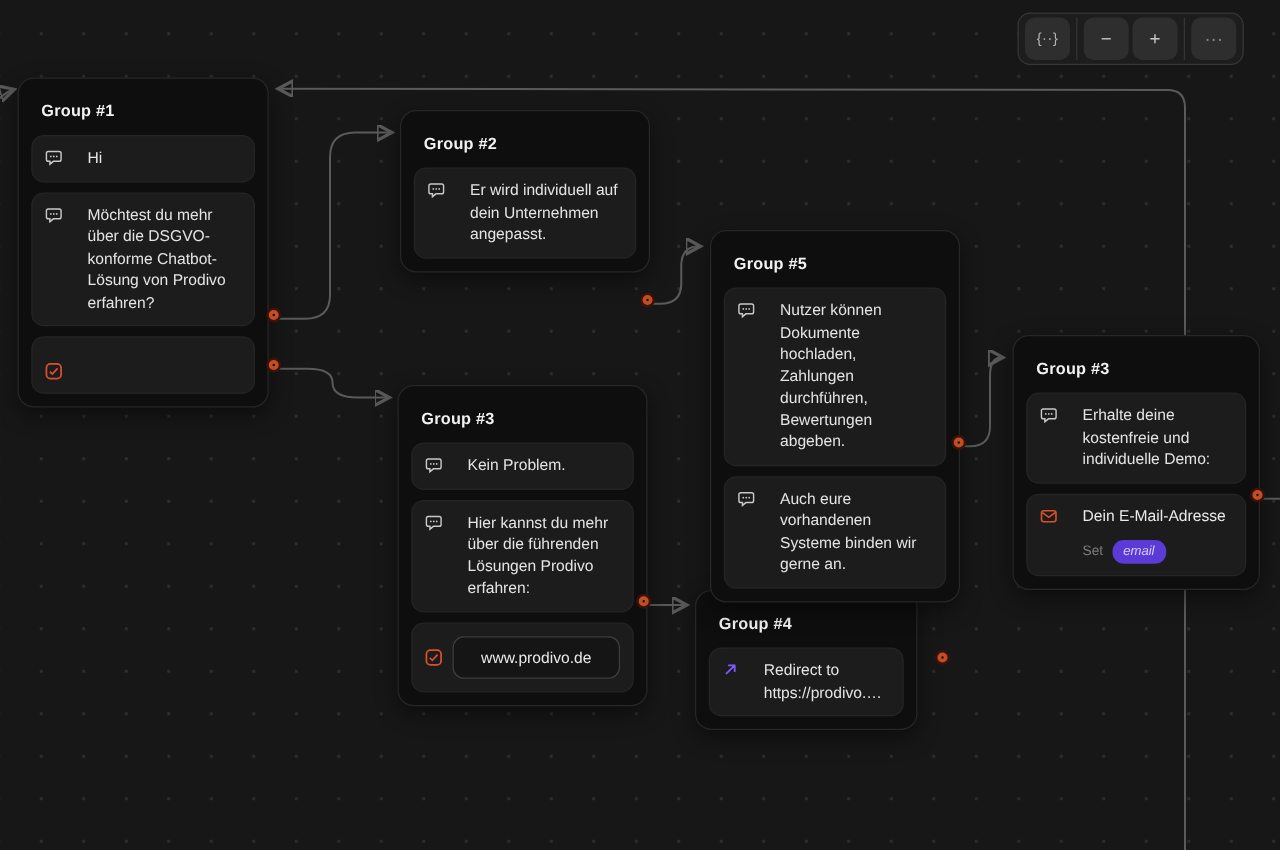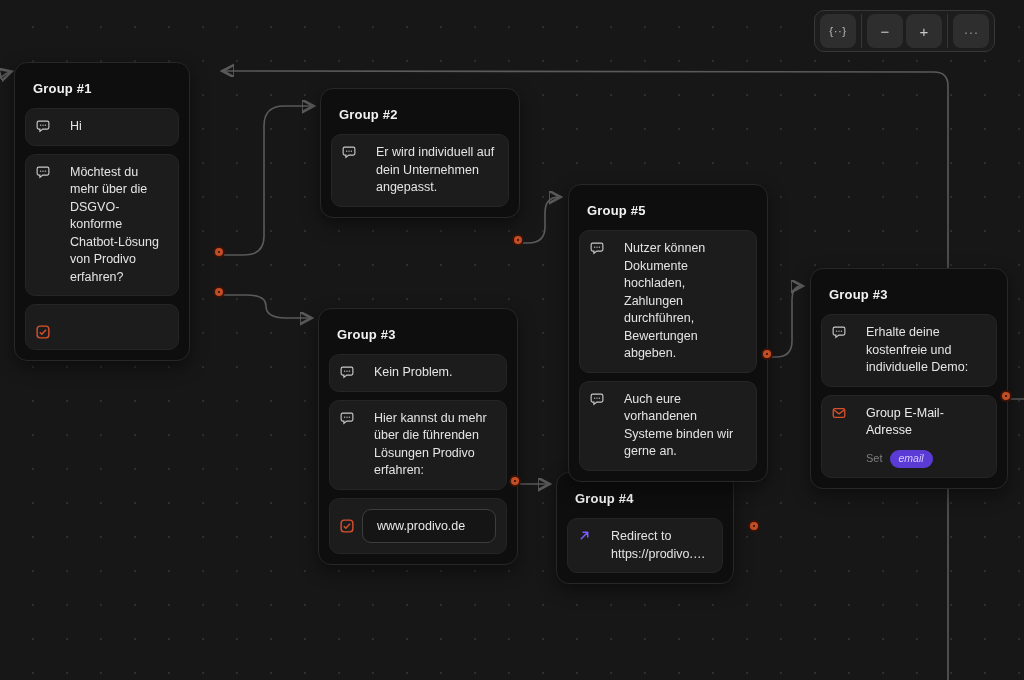--- a/index.html
+++ b/index.html
@@ -53,21 +53,21 @@
   .choices .blk-icon { margin-top: 10px; }
   .choice-col { flex: 1; display: flex; flex-direction: column; gap: 8px; }
   .choice-btn {
     background: #151515;
     border: 1px solid #3d3d3d;
     border-radius: 9px;
     padding: 9px 14px;
     color: #e8e8e8; font-size: 12.5px;
     min-height: 34px;
   }
-  .choice-btn.centered { text-align: left; }
+  .choice-btn.centered { text-align: center; }
 
   .email-rows { flex: 1; }
   .email-label { color: #eaeaea; font-size: 12.5px; }
   .email-sub { margin-top: 10px; display: flex; align-items: center; gap: 7px; }
   .set-label { color: #7d7d7d; font-size: 11px; }
   .var-badge {
     background: #5b3bd6; color: #d8ccff;
     font-size: 10.5px; font-style: italic;
     padding: 1.5px 9px 2.5px 9px; border-radius: 9px;
   }
@@ -114,21 +114,21 @@
     <path d="M -8,83 C 0,80 3,74 10,72" marker-end="url(#arr)"></path>
     <path d="M 948,686 L 948,86 Q 948,72 934,72 L 224,71" marker-end="url(#arr)"></path>
     <path d="M 223,255 L 244,255 Q 264,255 264,236 L 264,126 Q 264,106 284,106 L 312,106" marker-end="url(#arr)"></path>
     <path d="M 223,295 L 246,295 Q 266,295 266,306 Q 266,318 286,318 L 310,318" marker-end="url(#arr)"></path>
     <path d="M 523,243 L 528,243 Q 545,243 545,227 L 545,213 Q 545,197 559,197" marker-end="url(#arr)"></path>
     <path d="M 520,484 L 548,484" marker-end="url(#arr)"></path>
     <path d="M 772,357 L 776,357 Q 792,357 792,341 L 792,301 Q 792,286 801,286" marker-end="url(#arr)"></path>
     <path d="M 1011,399 L 1028,399"></path>
   </svg>
 
-  <div class="node" style="left:14px; top:62px; width:176px;">
+  <div class="node" style="left:14px; top:62px; width:201px;">
     <div class="node-title">Group #1</div>
     <div class="block">
       <span class="blk-icon">
         <svg width="14" height="14" viewBox="0 0 16 16">
             <path d="M3 2.5h10a1.7 1.7 0 0 1 1.7 1.7v5.6a1.7 1.7 0 0 1-1.7 1.7H7.7l-3.2 2.6v-2.6H3a1.7 1.7 0 0 1-1.7-1.7V4.2A1.7 1.7 0 0 1 3 2.5z" fill="none" stroke="#c9c9c9" stroke-width="1.3"></path>
             <circle cx="5.3" cy="7" r=".8" fill="#c9c9c9"></circle>
             <circle cx="8" cy="7" r=".8" fill="#c9c9c9"></circle>
             <circle cx="10.7" cy="7" r=".8" fill="#c9c9c9"></circle>
           </svg>
       </span>
@@ -259,21 +259,21 @@
       <span>Erhalte deine kostenfreie und individuelle Demo:</span>
     </div>
     <div class="block">
       <span class="blk-icon">
         <svg width="14" height="14" viewBox="0 0 16 16">
             <rect x="1.4" y="3" width="13.2" height="10" rx="2" fill="none" stroke="#d9512c" stroke-width="1.5"></rect>
             <path d="M2.2 4.6 L8 9 L13.8 4.6" stroke="#d9512c" fill="none" stroke-width="1.5"></path>
           </svg>
       </span>
       <div class="email-rows">
-        <div class="email-label">Group E-Mail-Adresse</div>
+        <div class="email-label">Dein E-Mail-Adresse</div>
         <div class="email-sub">
           <span class="set-label">Set</span>
           <span class="var-badge">email</span>
         </div>
       </div>
     </div>
   </div>
 
   <div class="handle" style="left:215px; top:248px;"></div>
   <div class="handle" style="left:215px; top:288px;"></div>

